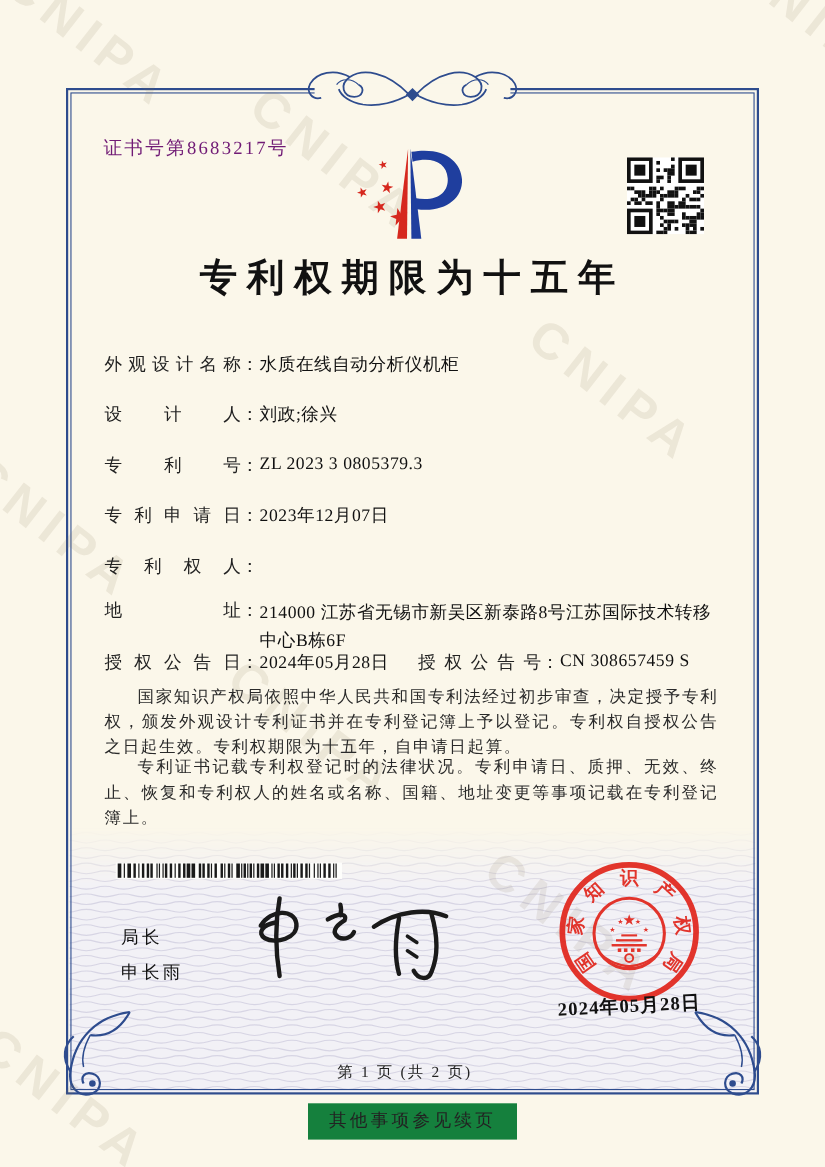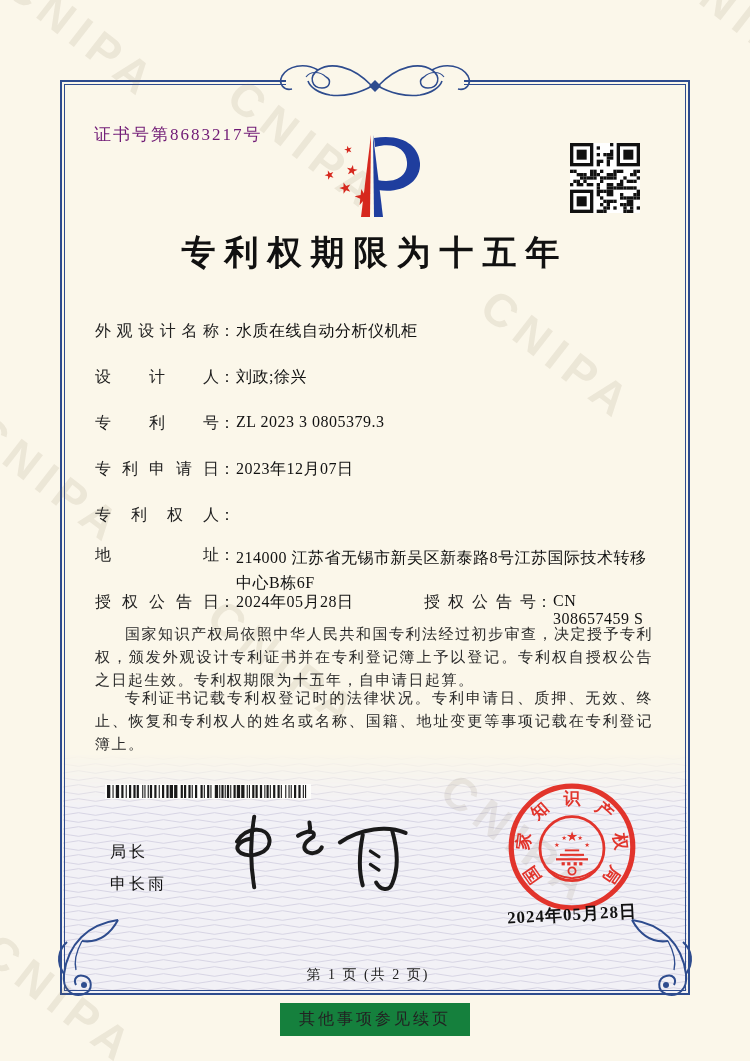--- a/index.html
+++ b/index.html
@@ -33,21 +33,21 @@
     font-size:17px; letter-spacing:2px; color:#701a75;
   }
   .logo { position:absolute; left:314px; top:133px; width:118px; height:86px; z-index:3; }
   .qr { position:absolute; left:570px; top:143px; width:70px; height:70px; z-index:3; }
   .title {
     position:absolute; left:60px; top:230px; width:630px; z-index:3;
     text-align:center; font-size:34px; font-weight:600; letter-spacing:9px; color:#111;
   }
   .frow { position:absolute; left:95px; width:560px; z-index:3; font-size:16px; display:flex; align-items:flex-start; }
   .f-label { display:inline-block; width:124px; text-align:justify; text-align-last:justify; color:#222; flex:none; }
-  .f-label.w2 { width:112px;margin-left:44px; }
+  .f-label.w2 { width:112px; }
   .f-colon { flex:none; width:17px; color:#222; }
   .f-value { color:#111; letter-spacing:0.5px; }
   .addr-value { width:424px; line-height:25px; }
   .gd-value { width:130px; flex:none; }
   .f2 { margin-left:14px; display:flex; }
   .para {
     position:absolute; left:95px; width:558px; z-index:3;
     font-size:15px; line-height:23px; letter-spacing:1.5px;
     text-align:justify; text-indent:2em; color:#2a2a2a;
   }

